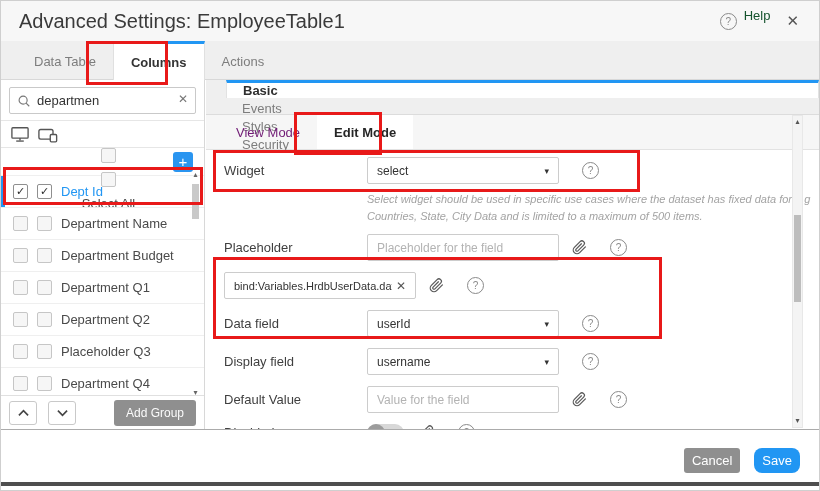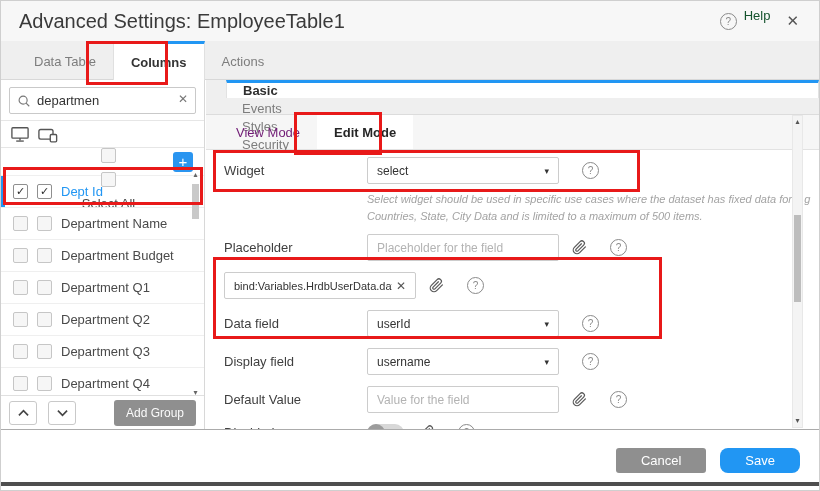--- a/index.html
+++ b/index.html
@@ -81,21 +81,21 @@
   .frow.disabled-row{margin-bottom:0;}
   .frow.disabled-row .clip{margin-left:16px;}
 
   .vscroll{position:absolute;right:16px;top:35px;width:11px;bottom:1px;background:#f4f4f4;border:1px solid #e8e8e8;box-sizing:border-box;}
   .vscroll .arr{position:absolute;left:0;right:0;text-align:center;font-size:8px;color:#555;line-height:10px;}
   .vscroll .thumb{position:absolute;left:1px;right:1px;top:99px;height:87px;background:#bdbdbd;}
 
   
   .foot{position:absolute;left:0;right:0;bottom:0;height:61px;background:#fff;border-top:1px solid #ababab;
     display:flex;align-items:center;justify-content:flex-end;padding:0 19px;gap:14px;box-sizing:border-box;}
-  .btn{height:25px;padding:0 25px;border-radius:3px;font-size:13px;display:flex;align-items:center;color:#fff;}
+  .btn{height:25px;padding:0 8px;border-radius:3px;font-size:13px;display:flex;align-items:center;color:#fff;}
   .btn.cancel{background:#8f8f8f;}
   .btn.save{background:#2196f3;border-radius:8px;}
   .bottom-strip{position:absolute;left:0;right:0;bottom:4px;height:4px;background:#4e4e4e;z-index:3;}
 
   
   .ann{position:absolute;border:3px solid #e81919;z-index:20;pointer-events:none;}
   .ann-columns{left:85px;top:40px;width:76px;height:38px;}
   .ann-dept{left:2px;top:166px;width:194px;height:32px;}
   .ann-editmode{left:293px;top:111px;width:82px;height:37px;}
   .ann-widget{left:212px;top:149px;width:421px;height:36px;}
@@ -177,21 +177,21 @@
         <span>Department Q1</span>
       </div>
       <div class="lrow">
         <span class="cb"></span>
         <span class="cb"></span>
         <span>Department Q2</span>
       </div>
       <div class="lrow">
         <span class="cb"></span>
         <span class="cb"></span>
-        <span>Department Q3</span>
+        <span>Placeholder Q3</span>
       </div>
       <div class="lrow">
         <span class="cb"></span>
         <span class="cb"></span>
         <span>Department Q4</span>
       </div>
     </div>
 
     <div class="side-scroll">
       <span class="arr" style="top:0;">▴</span>

